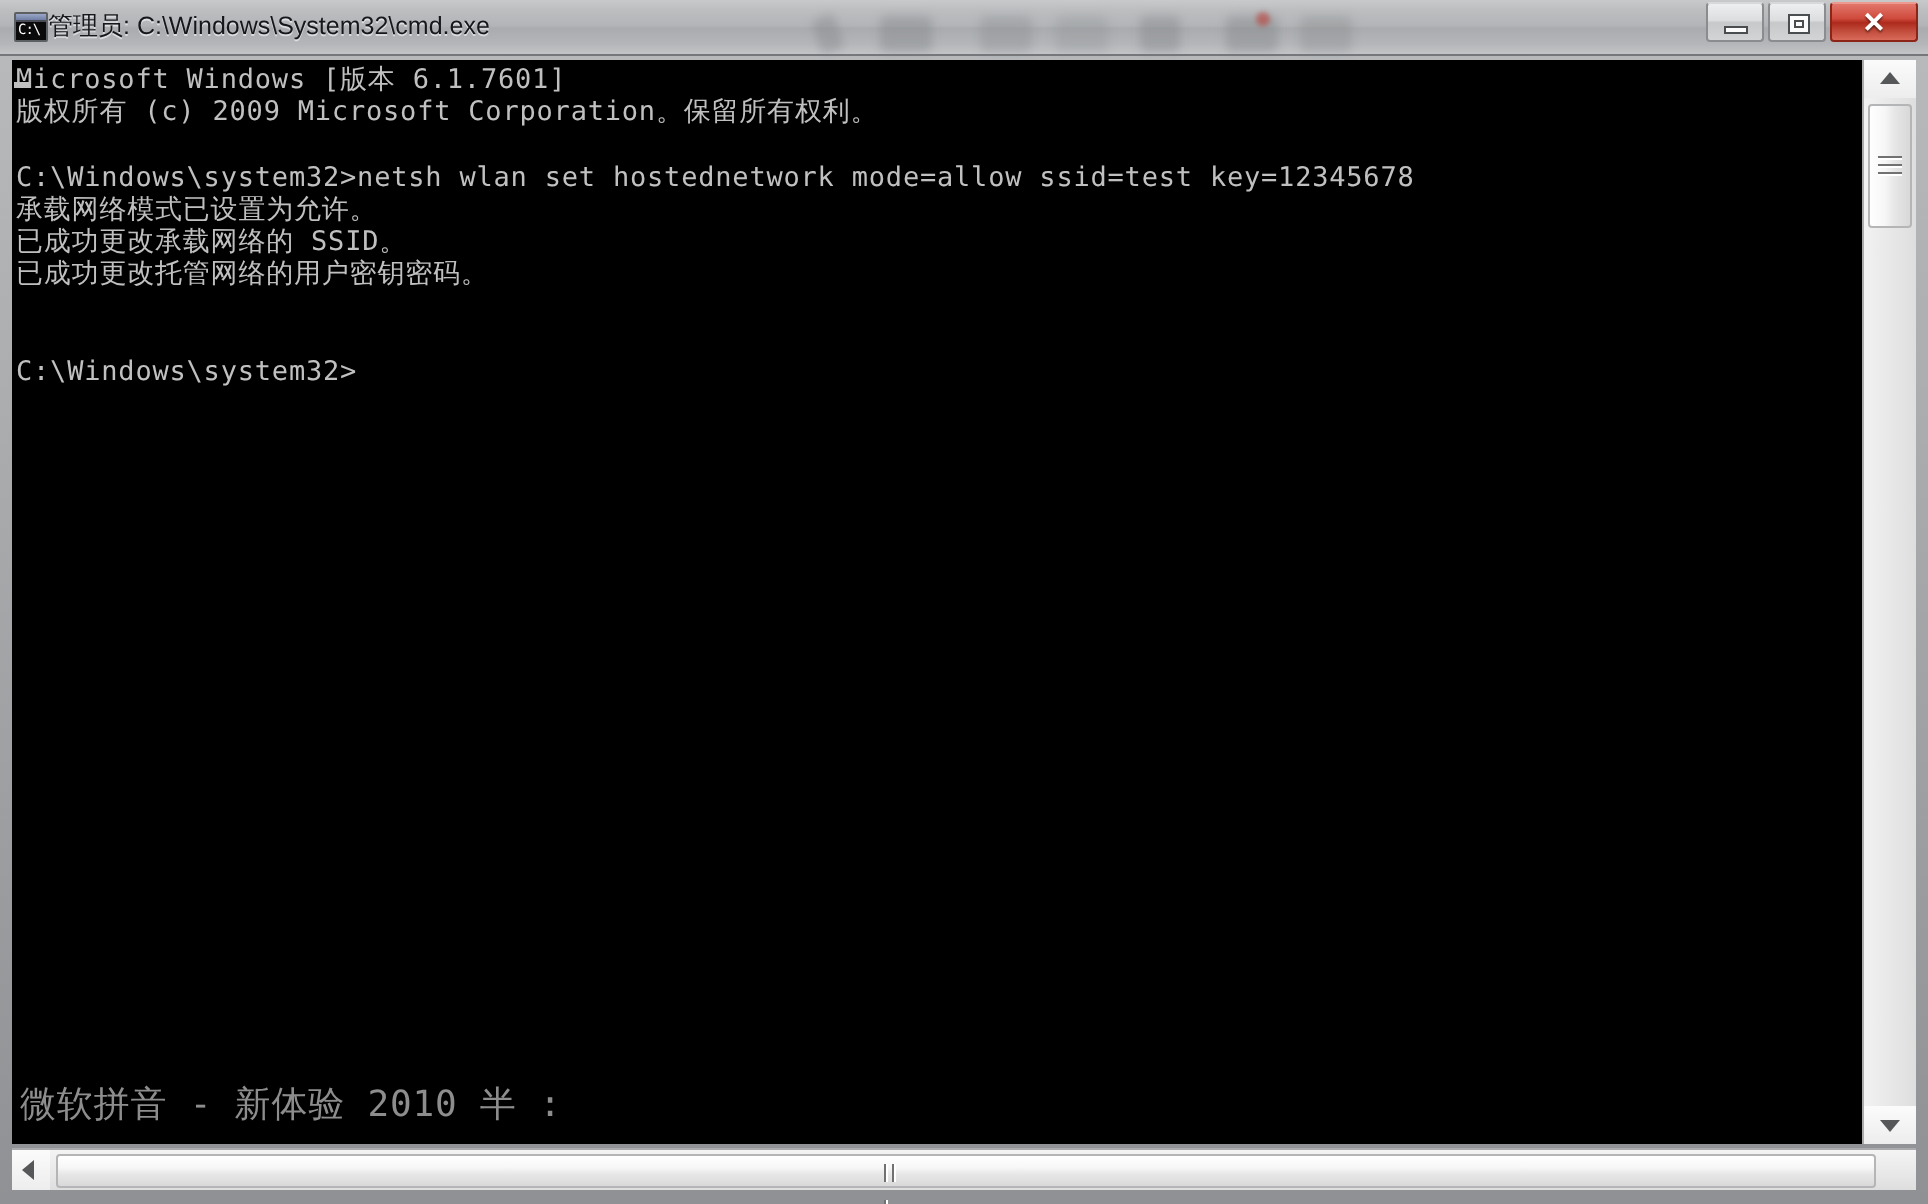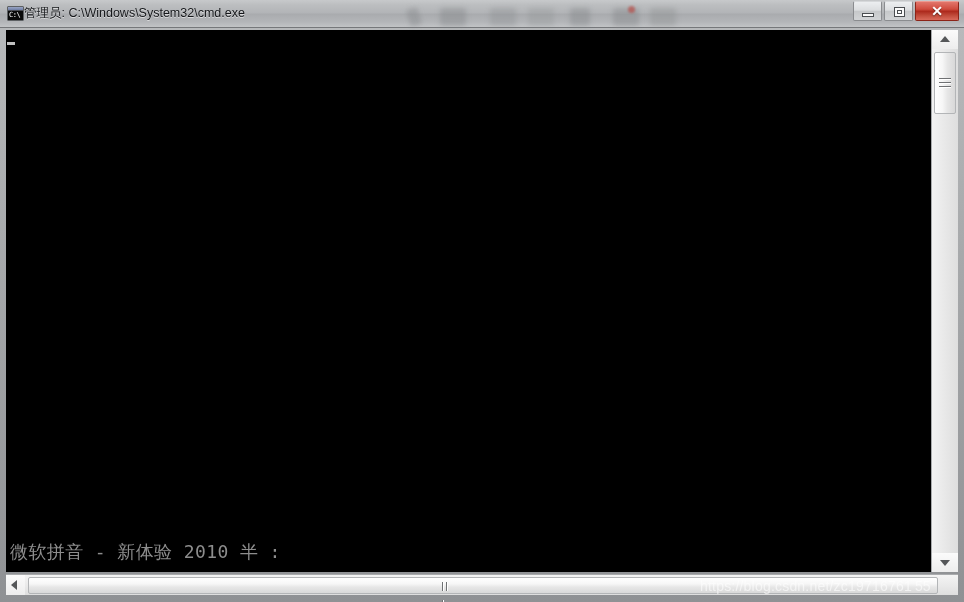--- a/index.html
+++ b/index.html
@@ -353,20 +353,30 @@
     </div>
     <div class="cap-btn" id="btn-max">
       <span class="glyph"></span>
     </div>
     <div class="cap-btn" id="btn-close">
       <span class="glyph">✕</span>
     </div>
   </div>
 
   <div id="client">
+    <pre id="console-text">Microsoft Windows [版本 6.1.7601]
+版权所有 (c) 2009 Microsoft Corporation。保留所有权利。
+
+C:\Windows\system32&gt;netsh wlan set hostednetwork mode=allow ssid=test key=12345678
+承载网络模式已设置为允许。
+已成功更改承载网络的 SSID。
+已成功更改托管网络的用户密钥密码。
+
+
+C:\Windows\system32&gt;</pre>
     <span id="cursor" style="left: 173.562px; top: 159.8px;"></span>
     <div id="ime-status">微软拼音 - 新体验 2010 半 :</div>
   </div>
 
   <div id="vscroll">
     <div class="sb-arrow" id="v-arrow-up">
       <span class="tri"></span>
     </div>
     <div id="v-thumb">
       <span class="grip">
@@ -382,15 +392,14 @@
 
   <div id="hscroll">
     <div class="hb-arrow" id="h-arrow-left">
       <span class="tri-h"></span>
     </div>
     <div id="h-thumb">
       <span class="grip"><i></i><i></i><i></i></span>
     </div>
   </div>
 
-  <div id="watermark">https://blog.csdn.net/zc19716761 55</div>
 
 </div>
 
 </body></html>

